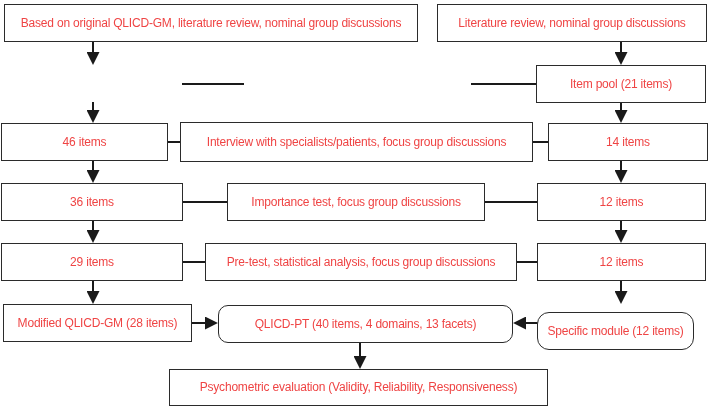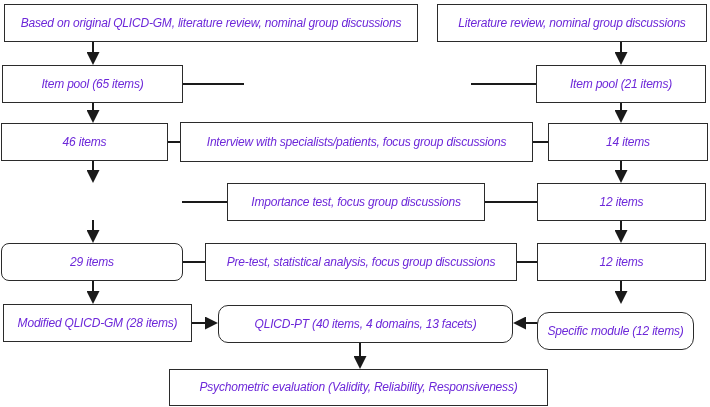--- a/index.html
+++ b/index.html
@@ -22,31 +22,30 @@
     box-sizing: border-box;
     border: 1.7px solid #2b2b2b;
     background: #ffffff;
     display: flex;
     align-items: center;
     justify-content: center;
     text-align: center;
     font-size: 12px;
     letter-spacing: -0.2px;
     line-height: 1.2;
-    color: #6d28d9;
+    color: #ef4444;
     white-space: nowrap;
     padding: 0 2px;
-    font-style: italic;
   }
   
   #b-gmsrc      { left: 4px;   top: 4px;   width: 414px; height: 38px; }
   #b-pool65     { left: 2px;   top: 65px;  width: 181px; height: 38px; }
   #b-i46        { left: 1px;   top: 123px; width: 167px; height: 38px; }
   #b-i36        { left: 1px;   top: 183px; width: 182px; height: 38px; }
-  #b-i29        { left: 1px;   top: 243px; width: 182px; height: 38px; border-radius: 8px; }
+  #b-i29        { left: 1px;   top: 243px; width: 182px; height: 38px; }
   #b-modgm      { left: 3px;   top: 304px; width: 189px; height: 38px; }
   
   #b-nomfoc     { left: 243px; top: 65px;  width: 229px; height: 38px; }
   #b-interview  { left: 180px; top: 122px; width: 353px; height: 40px; }
   #b-importance { left: 227px; top: 183px; width: 258px; height: 38px; }
   #b-pretest    { left: 205px; top: 243px; width: 312px; height: 38px; }
   #b-qlicdpt    { left: 218px; top: 305px; width: 295px; height: 38px; border-radius: 10px; }
   #b-psych      { left: 169px; top: 369px; width: 379px; height: 37px; }
   
   #b-smsrc      { left: 437px; top: 4px;   width: 270px; height: 38px; }
@@ -94,27 +93,27 @@
     <line x1="182" y1="262" x2="206" y2="262" stroke="#1a1a1a" stroke-width="2"></line>
     <line x1="516" y1="262" x2="538" y2="262" stroke="#1a1a1a" stroke-width="2"></line>
 
     <line x1="191" y1="323" x2="216" y2="323" stroke="#1a1a1a" stroke-width="2" marker-end="url(#ah)"></line>
     <line x1="538" y1="323" x2="515" y2="323" stroke="#1a1a1a" stroke-width="2" marker-end="url(#ah)"></line>
   </svg>
 
   <div class="box" id="b-gmsrc">Based on original QLICD-GM, literature review, nominal group discussions</div>
   <div class="box" id="b-smsrc">Literature review, nominal group discussions</div>
 
-  <div class="box" id="b-pool65">Item pool (65 items)</div>
   <div class="box" id="b-pool21">Item pool (21 items)</div>
 
   <div class="box" id="b-i46">46 items</div>
   <div class="box" id="b-interview">Interview with specialists/patients, focus group discussions</div>
   <div class="box" id="b-i14">14 items</div>
 
+  <div class="box" id="b-i36">36 items</div>
   <div class="box" id="b-importance">Importance test, focus group discussions</div>
   <div class="box" id="b-i12a">12 items</div>
 
   <div class="box" id="b-i29">29 items</div>
   <div class="box" id="b-pretest">Pre-test, statistical analysis, focus group discussions</div>
   <div class="box" id="b-i12b">12 items</div>
 
   <div class="box" id="b-modgm">Modified QLICD-GM (28 items)</div>
   <div class="box" id="b-qlicdpt">QLICD-PT (40 items, 4 domains, 13 facets)</div>
   <div class="box" id="b-specmod">Specific module (12 items)</div>

